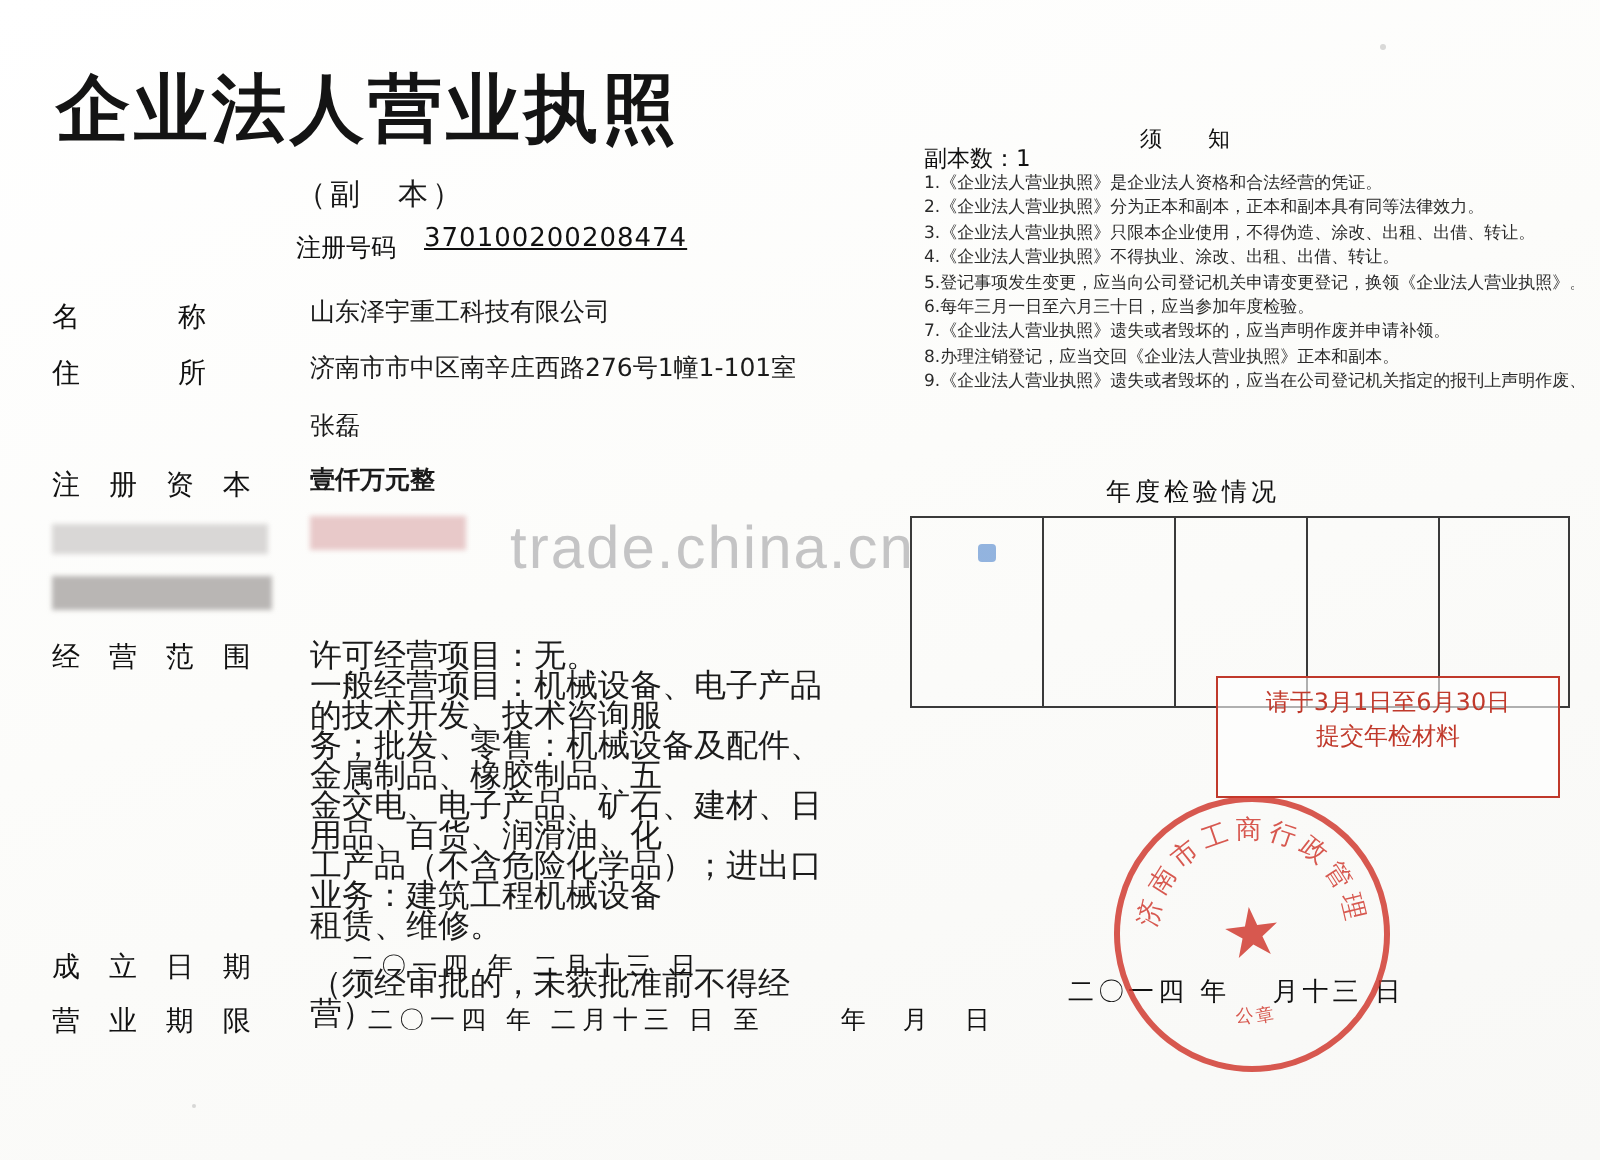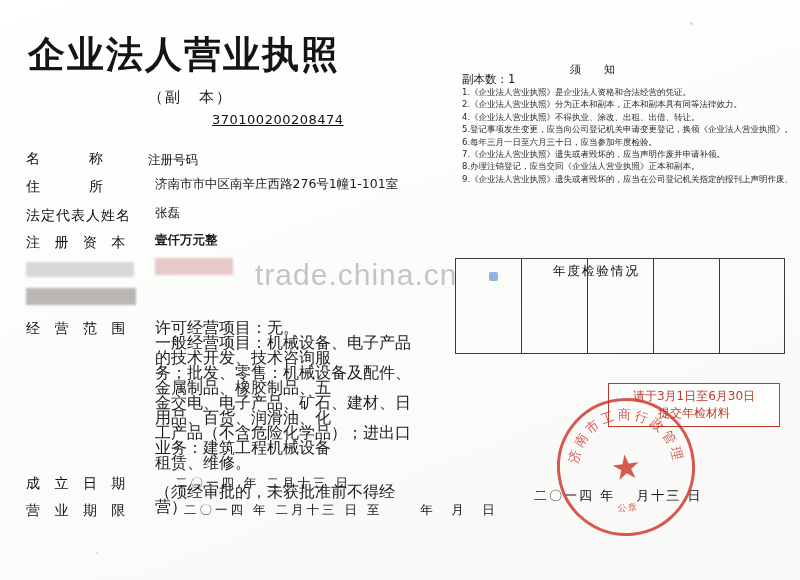--- a/index.html
+++ b/index.html
@@ -68,21 +68,20 @@
     color: #1b1b1b;
     white-space: nowrap;
   }
 
   .reg-no-label {
     position: absolute;
     left: 148px;
     top: 116px;
     font-size: 12.5px;
     color: #111;
-    margin-top: 36px;
   }
   .reg-no-value {
     position: absolute;
     left: 212px;
     top: 112px;
     font-size: 13px;
     color: #111;
     letter-spacing: 0.5px;
     text-decoration: underline;
   }
@@ -144,21 +143,20 @@
   .notice-list div { white-space: nowrap; overflow: hidden; }
 
   
   .annual-title {
     position: absolute;
     left: 553px;
     top: 238px;
     font-size: 12.5px;
     color: #111;
     letter-spacing: 2px;
-    margin-top: 25px;
   }
   .annual-table {
     position: absolute;
     left: 455px;
     top: 258px;
     width: 330px;
     height: 96px;
     border: 1px solid #3a3a3a;
     box-sizing: border-box;
   }
@@ -168,28 +166,27 @@
     bottom: 0;
     width: 1px;
     background: #3a3a3a;
   }
 
   .notice-box {
     position: absolute;
     left: 608px;
     top: 338px;
     width: 170px;
-    padding: 4px 0 4px 0;
+    padding: 4px 0 21px 0;
     border: 1.5px solid #c0392b;
     color: #c0392b;
     text-align: center;
     font-size: 12px;
     line-height: 17px;
     background: rgba(255,255,255,0.6);
-    margin-top: 45px;
   }
 
   
   .seal {
     position: absolute;
     left: 557px;
     top: 398px;
     width: 132px;
     height: 132px;
     border-radius: 50%;
@@ -249,25 +246,25 @@
 <div class="page">
   <div class="paper-tint"></div>
 
   <div class="title">企业法人营业执照</div>
   <div class="subtitle">（副　本）</div>
 
   <div class="reg-no-label">注册号码</div>
   <div class="reg-no-value">370100200208474</div>
 
   <div class="field-label" style="top:150px;">名　　称</div>
+  <div class="field-value" style="top:148px;">山东泽宇重工科技有限公司</div>
 
   <div class="field-label" style="top:178px;">住　　所</div>
   <div class="field-value" style="top:176px;">济南市市中区南辛庄西路276号1幢1-101室</div>
 
-  <div class="field-label tight" style="top:207px;letter-spacing:1px;">法定代表人姓名</div>
   <div class="field-value" style="top:205px;">张磊</div>
 
   <div class="field-label" style="top:234px;letter-spacing:5px;">注 册 资 本</div>
   <div class="field-value" style="top:232px;font-weight:bold;">壹仟万元整</div>
 
   <div class="redact pink" style="left:155px;top:258px;width:78px;height:17px;"></div>
   <div class="redact" style="left:26px;top:262px;width:108px;height:15px;"></div>
   <div class="redact dark" style="left:26px;top:288px;width:110px;height:17px;"></div>
 
   <div class="field-label" style="top:320px;letter-spacing:5px;">经 营 范 围</div>
@@ -289,20 +286,21 @@
   <div class="date-row" style="left:184px;top:502px;">二〇一四 年 二月十三 日 至 　　年　月　日</div>
 
   <div class="copies">
     <span>副本数：</span><span>1</span>
   </div>
   <div class="notice-title">须　知</div>
 
   <div class="notice-list">
     <div>1.《企业法人营业执照》是企业法人资格和合法经营的凭证。</div>
     <div>2.《企业法人营业执照》分为正本和副本，正本和副本具有同等法律效力。</div>
+    <div>3.《企业法人营业执照》只限本企业使用，不得伪造、涂改、出租、出借、转让。</div>
     <div>4.《企业法人营业执照》不得执业、涂改、出租、出借、转让。</div>
     <div>5.登记事项发生变更，应当向公司登记机关申请变更登记，换领《企业法人营业执照》。</div>
     <div>6.每年三月一日至六月三十日，应当参加年度检验。</div>
     <div>7.《企业法人营业执照》遗失或者毁坏的，应当声明作废并申请补领。</div>
     <div>8.办理注销登记，应当交回《企业法人营业执照》正本和副本。</div>
     <div>9.《企业法人营业执照》遗失或者毁坏的，应当在公司登记机关指定的报刊上声明作废、申请补领。</div>
   </div>
 
   <div class="annual-title">年度检验情况</div>
   <div class="annual-table">

